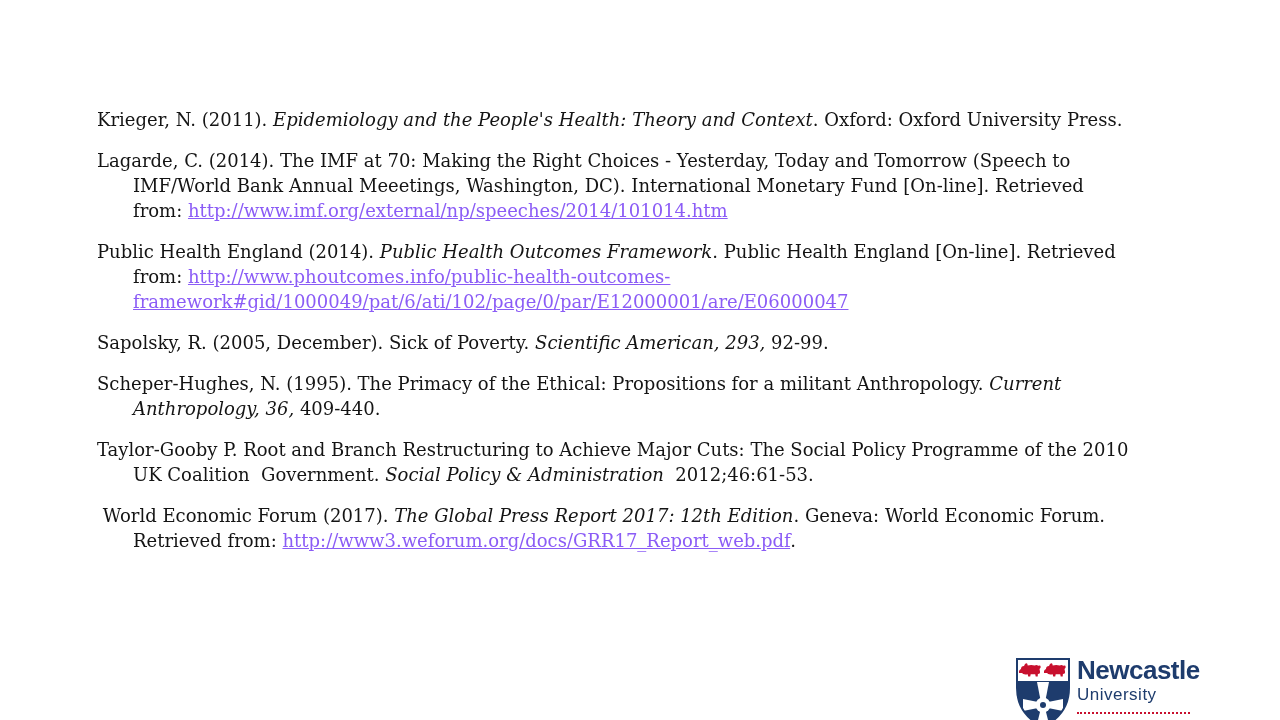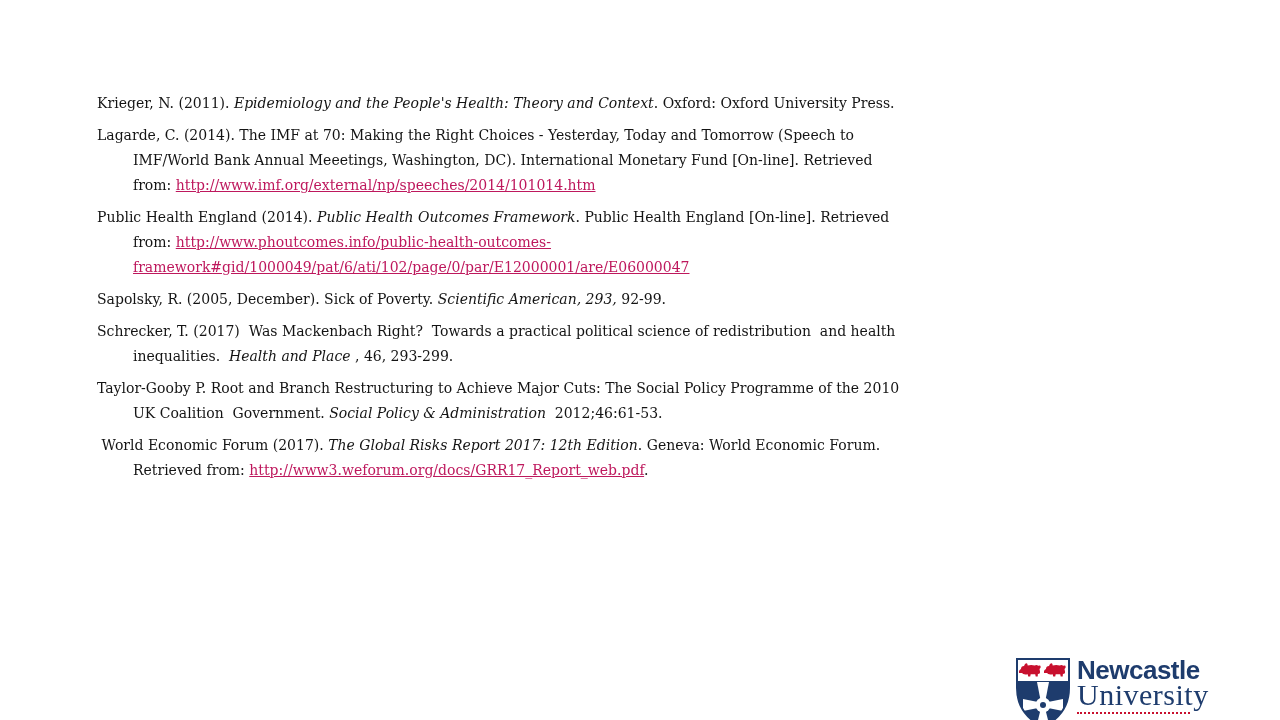--- a/index.html
+++ b/index.html
@@ -11,30 +11,30 @@
     overflow:hidden;
   }
   .slide{position:absolute;inset:0;background:#ffffff;}
   .references{
     position:absolute;
     left:97px;top:91px;
     width:1165px;
     color:#141414;
   }
   .ref{
-    margin:0 0 7px 0;
-    font-size:14px;
+    margin:16px 0 7px 0;
+    font-size:18px;
     line-height:25px;
     white-space:pre-wrap;
     text-indent:-36px;
     padding-left:36px;
   }
   .ref .it{font-style:italic;}
   .ref a{
-    color:#be185d;
+    color:#8b5cf6;
     text-decoration:underline;
     cursor:pointer;
   }
   
   .logo{
     position:absolute;
     left:1016px;top:616px;
     width:190px;height:92px;
     display:flex;
     align-items:flex-start;
@@ -43,22 +43,22 @@
   .logo-shield{width:54px;height:70px;flex:0 0 auto;}
   .logo-textcol{margin-left:7px;display:flex;flex-direction:column;}
   .logo-name{
     font-family:"Liberation Sans", sans-serif;
     font-weight:bold;
     font-size:26px;line-height:24px;
     letter-spacing:-0.5px;
     color:#1e3c6d;
   }
   .logo-univ{
-    font-family:Liberation Serif, serif;
-    font-size:30px;line-height:26px;
+    font-family:Liberation Sans, sans-serif;
+    font-size:17px;line-height:26px;
     letter-spacing:0.5px;
     color:#1e3c6d;
   }
   .logo-divider{
     width:113px;height:0;
     border-top:2px dotted #c8102e;
     margin:4px 0 5px 0;
   }
   .logo-inst{
     font-family:"Liberation Sans", sans-serif;
@@ -74,25 +74,25 @@
 
   <div class="references">
       <p class="ref"><span>Krieger, N. (2011). </span><span class="it">Epidemiology and the People's Health: Theory and Context</span><span>. Oxford: Oxford University Press.</span></p>
       <p class="ref"><span>Lagarde, C. (2014). The IMF at 70: Making the Right Choices - Yesterday, Today and Tomorrow (Speech to
 IMF/World Bank Annual Meeetings, Washington, DC). International Monetary Fund [On-line]. Retrieved
 from: </span><a href="#">http://www.imf.org/external/np/speeches/2014/101014.htm</a></p>
       <p class="ref"><span>Public Health England (2014). </span><span class="it">Public Health Outcomes Framework</span><span>. Public Health England [On-line]. Retrieved
 from: </span><a href="#">http://www.phoutcomes.info/public-health-outcomes-
 framework#gid/1000049/pat/6/ati/102/page/0/par/E12000001/are/E06000047</a></p>
       <p class="ref"><span>Sapolsky, R. (2005, December). Sick of Poverty. </span><span class="it">Scientific American, 293,</span><span> 92-99.</span></p>
-      <p class="ref"><span>Schrecker, T. (2017)  Was Mackenbach Right?  Towards a practical political science of redistribution  and health
-inequalities.  </span><span class="it">Health and Place</span><span> , 46, 293-299.</span></p>
+      <p class="ref"><span>Scheper-Hughes, N. (1995). The Primacy of the Ethical: Propositions for a militant Anthropology. </span><span class="it">Current
+Anthropology, 36,</span><span> 409-440.</span></p>
       <p class="ref"><span>Taylor-Gooby P. Root and Branch Restructuring to Achieve Major Cuts: The Social Policy Programme of the 2010
 UK Coalition  Government. </span><span class="it">Social Policy &amp; Administration</span><span>  2012;46:61-53.</span></p>
-      <p class="ref"><span> World Economic Forum (2017). </span><span class="it">The Global Risks Report 2017: 12th Edition</span><span>. Geneva: World Economic Forum.
+      <p class="ref"><span> World Economic Forum (2017). </span><span class="it">The Global Press Report 2017: 12th Edition</span><span>. Geneva: World Economic Forum.
 Retrieved from: </span><a href="#">http://www3.weforum.org/docs/GRR17_Report_web.pdf</a><span>.</span></p>
     </div>
 
   <div class="logo">
     <svg class="logo-shield" viewBox="0 0 54 70" xmlns="http://www.w3.org/2000/svg" aria-hidden="true">
       <defs>
         <clipPath id="shieldClip">
           <path d="M1,1 H53 V30 Q53,56 27,69 Q1,56 1,30 Z"></path>
         </clipPath>
         <path id="lion" d="M1,12 q-0.5,-3 2,-4 q0,-3 3,-3 l1,-2 q2,-1.5 2.5,0.5 l0.2,1 q3.5,-1.2 7,0 q2,-1.2 3.5,0.3 q2.5,-0.8 2.5,1.2 q0,1.2 -1.2,2 l0.4,2 q0.8,2.8 -2,3 l-0.2,2.5 h-2 l-0.5,-2.3 h-4.5 l-0.5,2.3 h-2 l-0.5,-2.3 q-4.5,0.8 -5.7,-1.2 z"></path>

